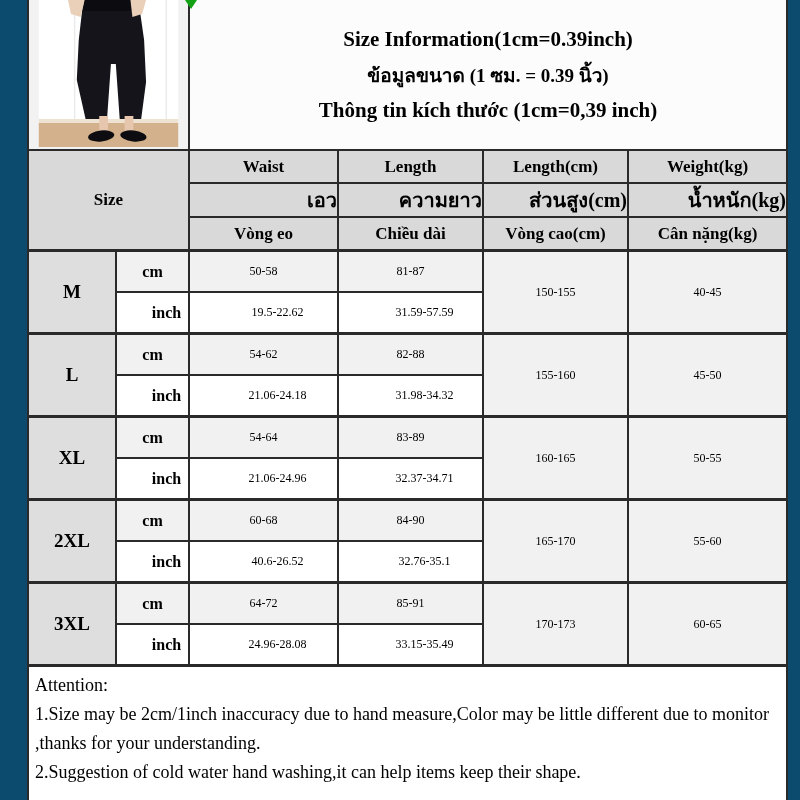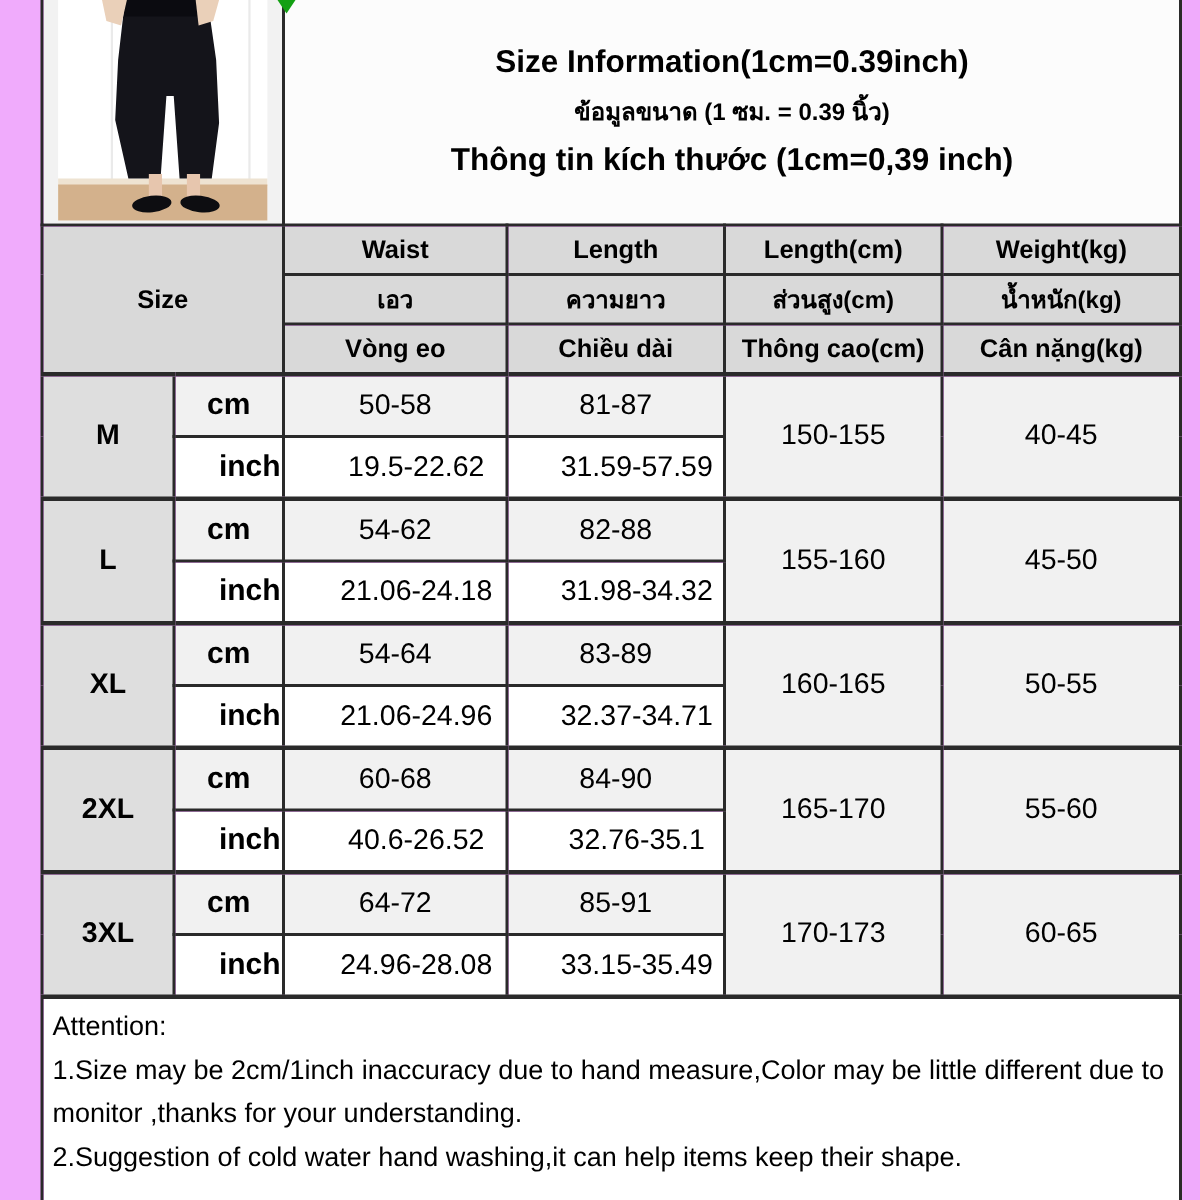--- a/index.html
+++ b/index.html
@@ -1,50 +1,50 @@
 <!DOCTYPE html>
 <html><head>
 <meta charset="utf-8">
 <style>
   html,body{margin:0;padding:0;}
   body{
     width:800px;height:800px;background:#ffffff;color:#000;
     font-family:"Liberation Sans","DejaVu Sans",sans-serif;
     position:relative;overflow:hidden;
   }
-  .canvas{position:absolute;left:0;top:0;width:800px;height:800px;background:#f0abfc;}
+  .canvas{position:absolute;left:0;top:0;width:800px;height:800px;background:#0c4a6e;font-family:Liberation Serif, serif;}
 
   table.size-table{
     position:absolute;left:27px;top:0;
     width:759px;border-collapse:collapse;table-layout:fixed;
   }
   td{
     border:2px solid #2a2a2a;
     text-align:center;vertical-align:middle;
     padding:0;overflow:hidden;
   }
   tr.r-title td{border-top:none;}
 
   
   .photo-cell{background:#f2f2f2;height:149px;}
   .photo-cell svg{display:block;width:100%;height:100%;}
   .title-cell{background:#fcfcfc;}
   .title-cell .t-en,.title-cell .t-vi{font-size:21px;font-weight:bold;}
-  .title-cell .t-th{font-size:16px;font-weight:bold;margin:8px 0;}
+  .title-cell .t-th{font-size:19px;font-weight:bold;margin:8px 0;}
 
   
   tr.hdr td{background:#d9d9d9;font-weight:bold;font-size:17px;height:31px;}
-  tr.hdr-th td{font-size:16px;}
+  tr.hdr-th td{font-size:20px;text-align:right;}
   td.size-hdr{font-size:19px;}
 
   
   tr.cm-row td{border-top-width:3px;}
   td.size-label{background:#dedede;font-weight:bold;font-size:19px;}
-  td.unit{font-weight:bold;font-size:20px;}
-  td.val{font-size:19px;font-weight:normal;}
+  td.unit{font-weight:bold;font-size:16px;}
+  td.val{font-size:12px;font-weight:normal;}
   .bg-light{background:#f1f1f1;}
   .bg-white{background:#ffffff;padding-left:28px;}
   tr.cm-row td,tr.inch-row td{height:39px;}
 
   
   td.attention-cell{
     border-top-width:3px;
     background:#ffffff;text-align:left;vertical-align:top;
     height:152px;padding:4px 6px 0 6px;
   }
@@ -103,21 +103,21 @@
     </tr>
     <tr class="hdr hdr-th">
       <td>เอว</td>
       <td>ความยาว</td>
       <td>ส่วนสูง(cm)</td>
       <td>น้ำหนัก(kg)</td>
     </tr>
     <tr class="hdr">
       <td>Vòng eo</td>
       <td>Chiều dài</td>
-      <td>Thông cao(cm)</td>
+      <td>Vòng cao(cm)</td>
       <td>Cân nặng(kg)</td>
     </tr>
 
     <tr class="cm-row">
       <td class="size-label" rowspan="2">M</td>
       <td class="unit bg-light">cm</td>
       <td class="val bg-light">50-58</td>
       <td class="val bg-light">81-87</td>
       <td class="val bg-light" rowspan="2">150-155</td>
       <td class="val bg-light" rowspan="2">40-45</td>

